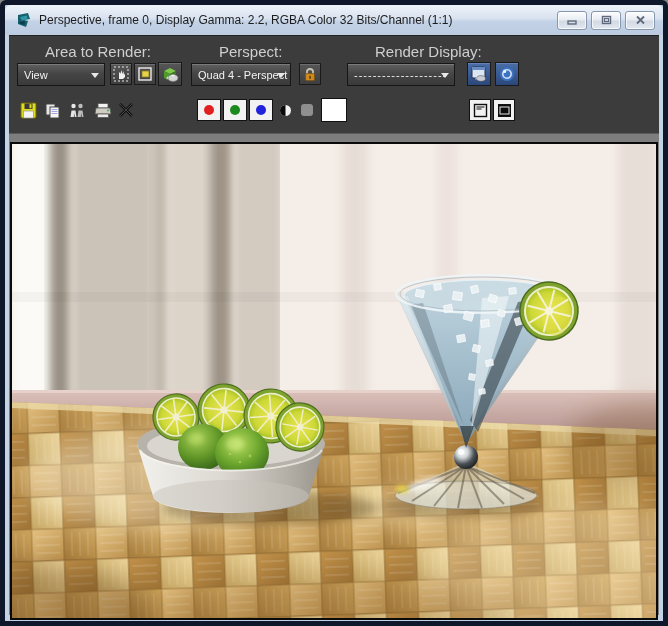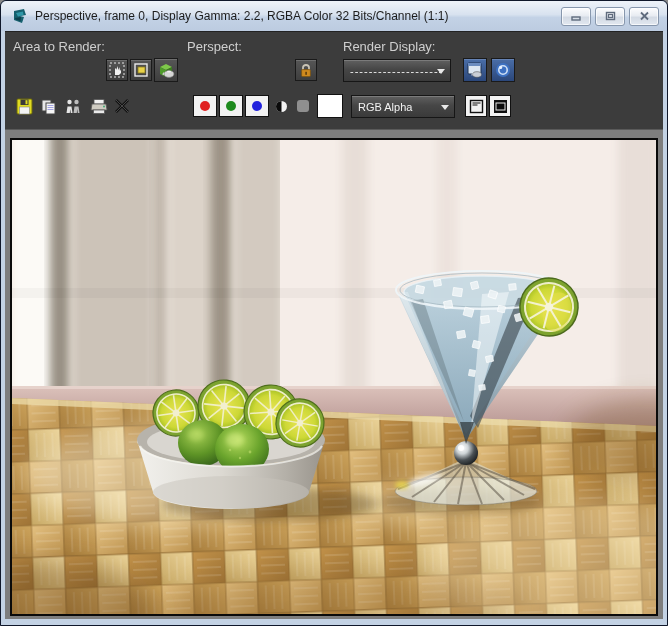--- a/index.html
+++ b/index.html
@@ -1,21 +1,21 @@
 <!DOCTYPE html>
 <html><head>
 <meta charset="utf-8">
 <style>
   * { margin:0; padding:0; box-sizing:border-box; }
   html,body { width:668px; height:626px; overflow:hidden; background:#888; }
   body { font-family:"Liberation Sans","DejaVu Sans",sans-serif; }
 
   .window {
     position:relative; width:668px; height:626px;
-    background:#c3d2e4; border:1px solid #0f172a;
+    background:#c3d2e4; border:5px solid #0f172a;
     border-radius:6px 6px 0 0;
   }
 
   
   .titlebar {
     position:absolute; top:0; left:0; right:0; height:30px;
     background:linear-gradient(#eef3f9, #d8e2ef 45%, #c3d2e6 55%, #bccbe0);
     border-radius:6px 6px 0 0;
     display:flex; align-items:center; padding:0 6px;
   }
@@ -27,21 +27,21 @@
     background:linear-gradient(#fdfdfe,#e8ecf2 45%,#d3dae4 55%,#e2e8f0);
     display:flex; align-items:center; justify-content:center; cursor:default;
     box-shadow:inset 0 0 0 1px rgba(255,255,255,.7);
   }
 
   
   .toolbar {
     position:absolute; top:30px; left:4px; right:4px; height:98px;
     background:#3c3c3c; border-top:1px solid #222;
   }
-  .tb-label { position:absolute; font-size:13px; color:#cfcfcf; }
+  .tb-label { position:absolute; font-size:15px; color:#cfcfcf;margin-left:28px; }
   .dd {
     position:absolute; height:23px;
     background:linear-gradient(#606060,#464646 45%,#3a3a3a);
     border:1px solid #161616; box-shadow:inset 0 1px 0 rgba(255,255,255,.18);
     color:#f2f2f2; font-size:11px; display:flex; align-items:center;
     padding:0 18px 0 6px; white-space:nowrap; overflow:hidden;
   }
   .dd .arrow {
     position:absolute; right:5px; top:9px; width:0; height:0;
     border-left:4px solid transparent; border-right:4px solid transparent;
@@ -100,20 +100,24 @@
       </div>
     </div>
   </div>
 
   <div class="toolbar">
 
     <span class="tb-label" style="left:8px; top:7px;">Area to Render:</span>
     <span class="tb-label" style="left:182px; top:7px;">Perspect:</span>
     <span class="tb-label" style="left:338px; top:7px;">Render Display:</span>
 
+    <div class="dd" style="left:8px; top:27px; width:88px;">
+      <span>View</span>
+        <span class="arrow"></span>
+    </div>
     <div class="tb-btn" style="left:101px; top:27px;">
       <svg width="16" height="16" viewBox="0 0 16 16">
         <rect x="1" y="1" width="14" height="14" fill="none" stroke="#e8e8e8" stroke-width="1" stroke-dasharray="2 2"></rect>
         <path d="M6,13 L6,7 L7,6 L7.5,8 L8.5,4 L9.5,8 L10.5,5 L11,9 L12,7.5 L12,11 L10,13 Z" fill="#f0f0f0"></path>
       </svg>
     </div>
     <div class="tb-btn" style="left:125px; top:27px;">
       <svg width="16" height="16" viewBox="0 0 16 16">
         <rect x="2" y="2" width="12" height="12" fill="none" stroke="#ececec" stroke-width="1.4"></rect>
         <rect x="5" y="5" width="7" height="6" fill="#e8d24a" stroke="#8a7a20" stroke-width="0.8"></rect>
@@ -123,20 +127,24 @@
       <svg width="19" height="19" viewBox="0 0 19 19">
         <path d="M3,6 L9,3 L15,6 L9,9 Z" fill="#7ec84a"></path>
         <path d="M3,6 L3,13 L9,16 L9,9 Z" fill="#4e9a2a"></path>
         <path d="M15,6 L15,13 L9,16 L9,9 Z" fill="#3c7a20"></path>
         <ellipse cx="12" cy="13" rx="5" ry="3.4" fill="#d5d5d5" stroke="#777" stroke-width="0.6"></ellipse>
         <path d="M7.2,12 Q5.8,12.4 6.4,14" fill="none" stroke="#cfcfcf" stroke-width="1.4"></path>
         <ellipse cx="12" cy="10.6" rx="2" ry="0.9" fill="#efefef"></ellipse>
       </svg>
     </div>
 
+    <div class="dd" style="left:182px; top:27px; width:100px;">
+      <span>Quad 4 - Perspect</span>
+        <span class="arrow"></span>
+    </div>
     <div class="tb-btn" style="left:290px; top:27px;">
       <svg width="14" height="15" viewBox="0 0 14 15">
         <path d="M4,7 L4,4.6 Q4,2 7,2 Q10,2 10,4.6 L10,7" fill="none" stroke="#c9c3b4" stroke-width="1.8"></path>
         <rect x="2.6" y="6.6" width="8.8" height="7" rx="1" fill="#d08a1e" stroke="#7c5410" stroke-width="0.8"></rect>
         <rect x="6.3" y="8.8" width="1.6" height="3" fill="#5f3e0a"></rect>
       </svg>
     </div>
 
     <div class="dd" style="left:338px; top:27px; width:108px;">
       <span style="letter-spacing:1px;">--------------------</span>
@@ -209,24 +217,20 @@
       <svg width="13" height="13" viewBox="0 0 13 13">
         <circle cx="6.5" cy="6.5" r="5.5" fill="#f2f2f2"></circle>
         <path d="M6.5,1 A5.5,5.5 0 0 0 6.5,12 Z" fill="#0a0a0a"></path>
       </svg>
     </div>
     <div class="tb-btn flat" style="left:288px; top:63px; width:20px;">
       <span style="width:12px;height:12px;border-radius:3px;background:#8f8f8f;"></span>
     </div>
     <div class="tb-btn white" style="left:312px; top:62px; width:26px; height:24px; background:#fff;"></div>
 
-    <div class="dd" style="left:346px; top:63px; width:104px;">
-      <span>RGB Alpha</span>
-        <span class="arrow"></span>
-    </div>
     <div class="tb-btn white" style="left:460px; top:63px;">
       <svg width="15" height="15" viewBox="0 0 15 15">
         <rect x="1.5" y="1.5" width="12" height="12" fill="none" stroke="#111" stroke-width="1.4"></rect>
         <path d="M3.5,4 h8 M3.5,6 h5" stroke="#111" stroke-width="1.2"></path>
       </svg>
     </div>
     <div class="tb-btn white" style="left:484px; top:63px;">
       <svg width="15" height="15" viewBox="0 0 15 15">
         <rect x="1.5" y="1.5" width="12" height="12" fill="#0c0c0c" stroke="#111" stroke-width="1"></rect>
         <rect x="3" y="4" width="9" height="7" fill="none" stroke="#e8e8e8" stroke-width="1"></rect>

